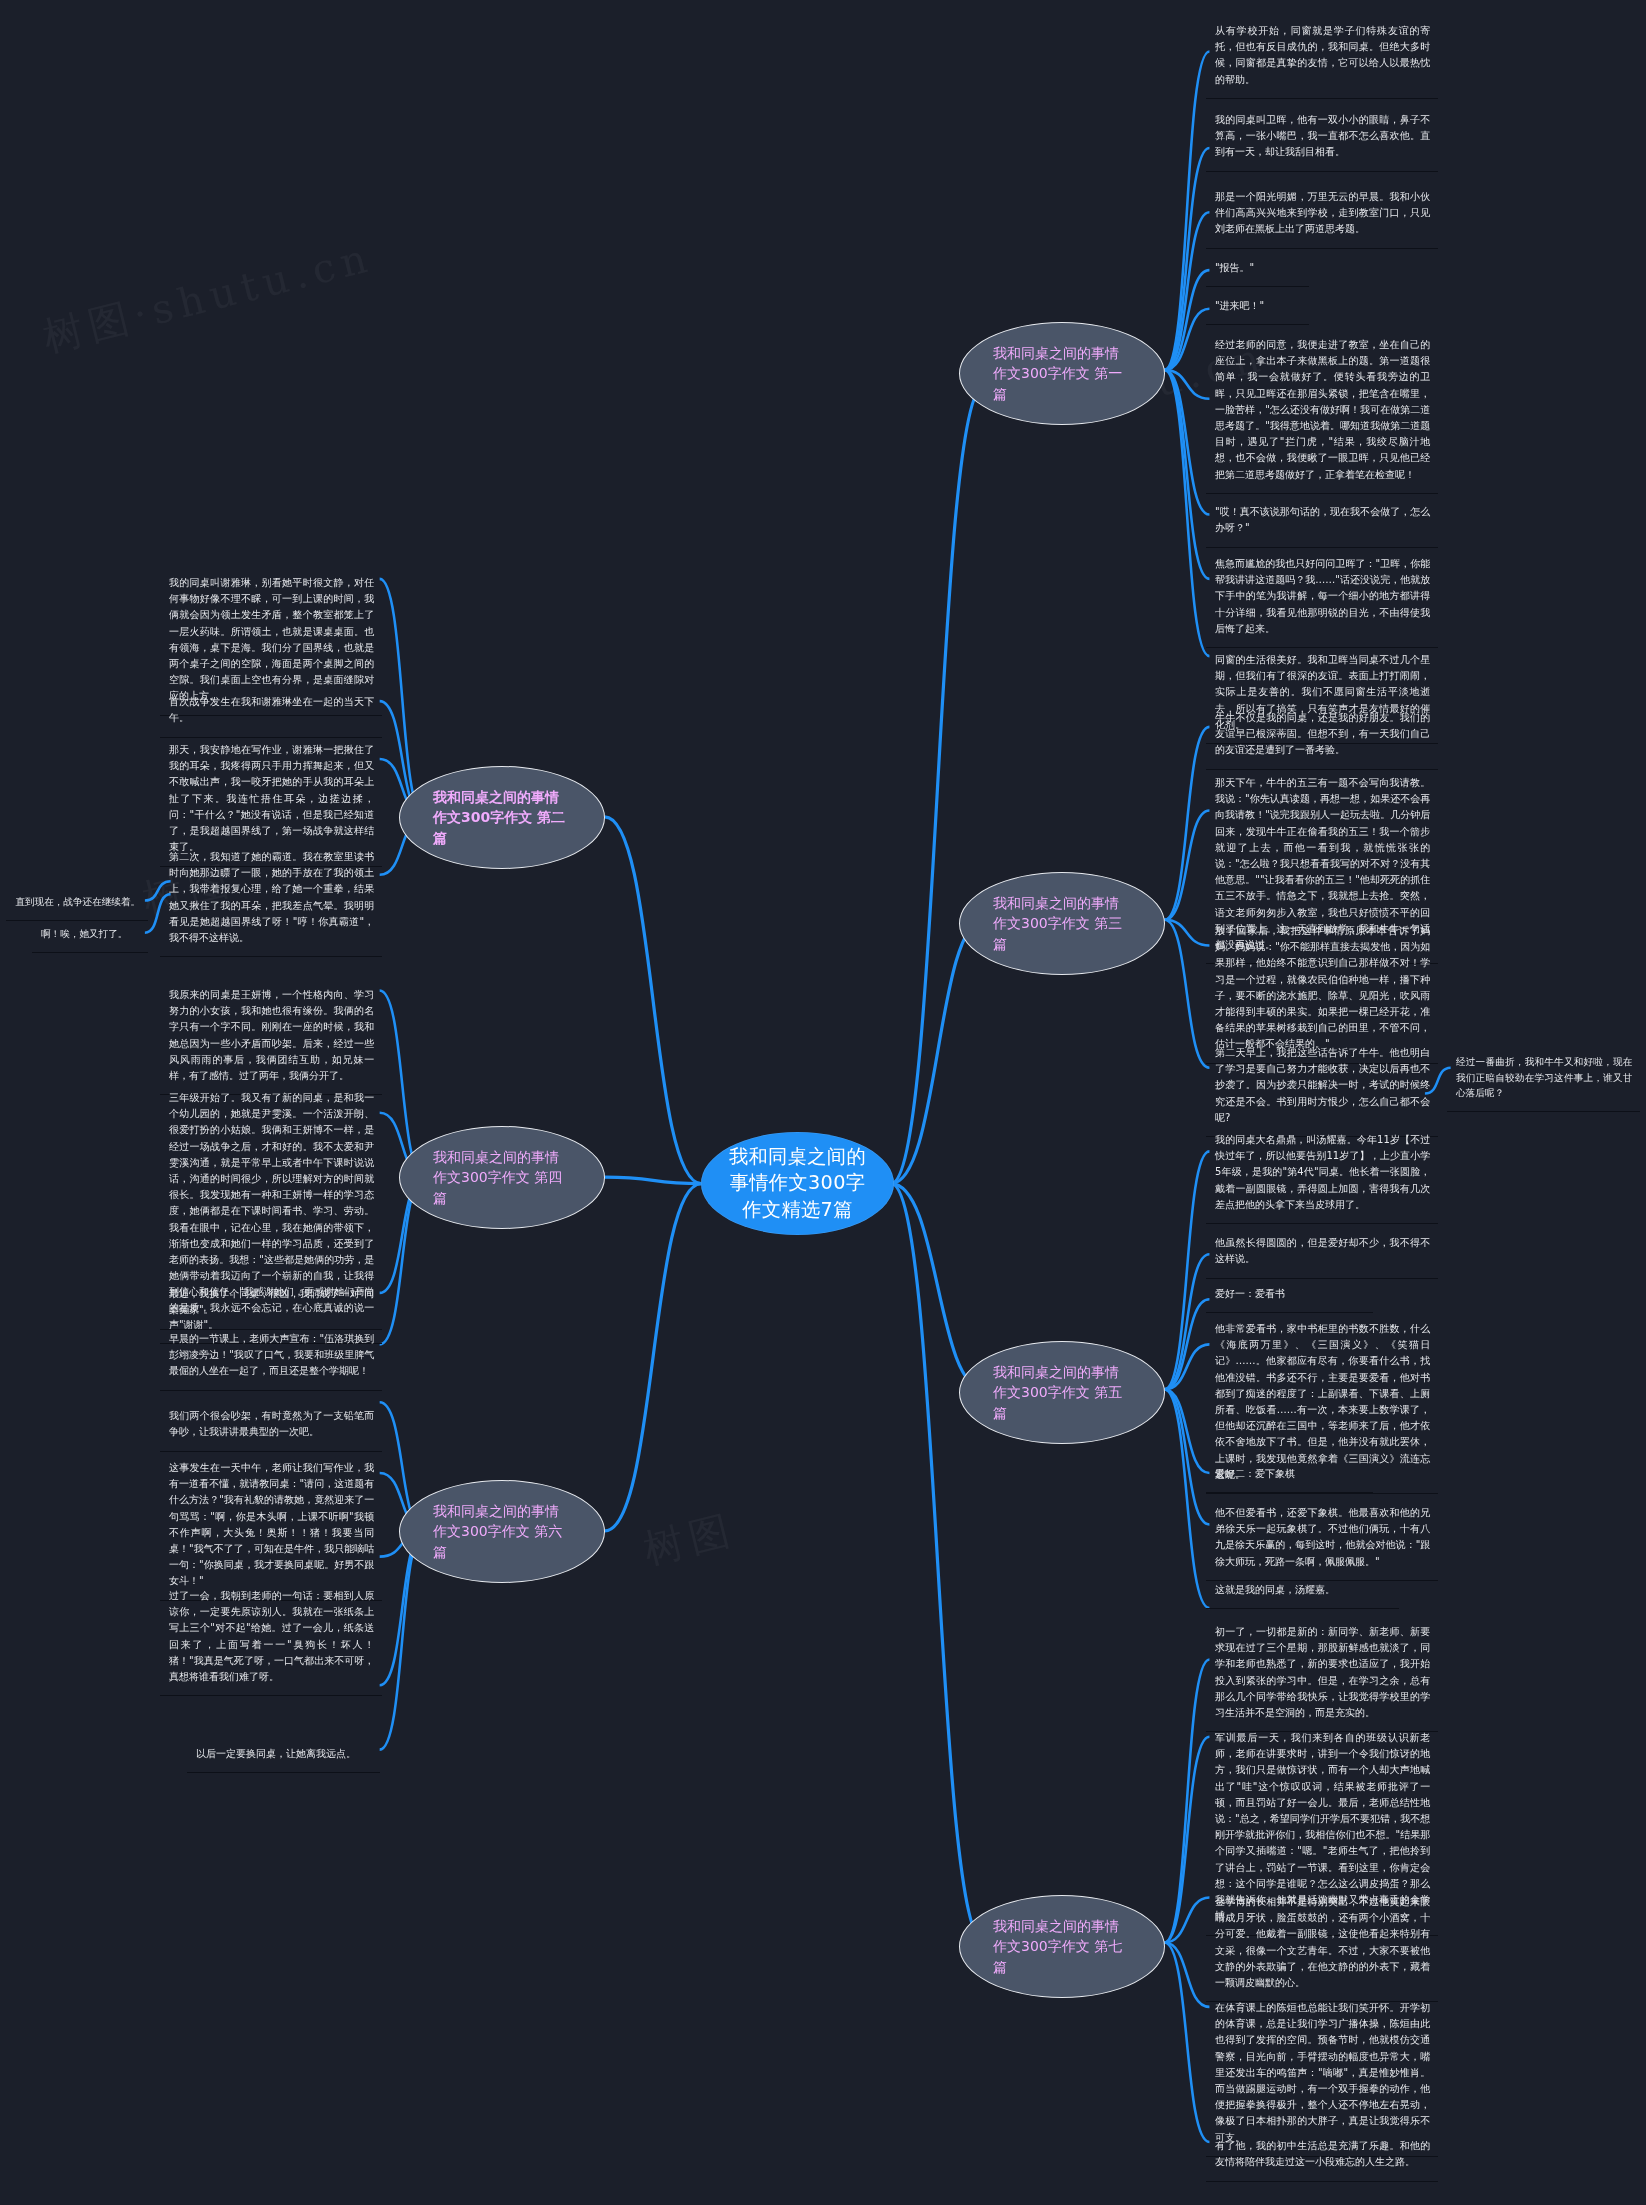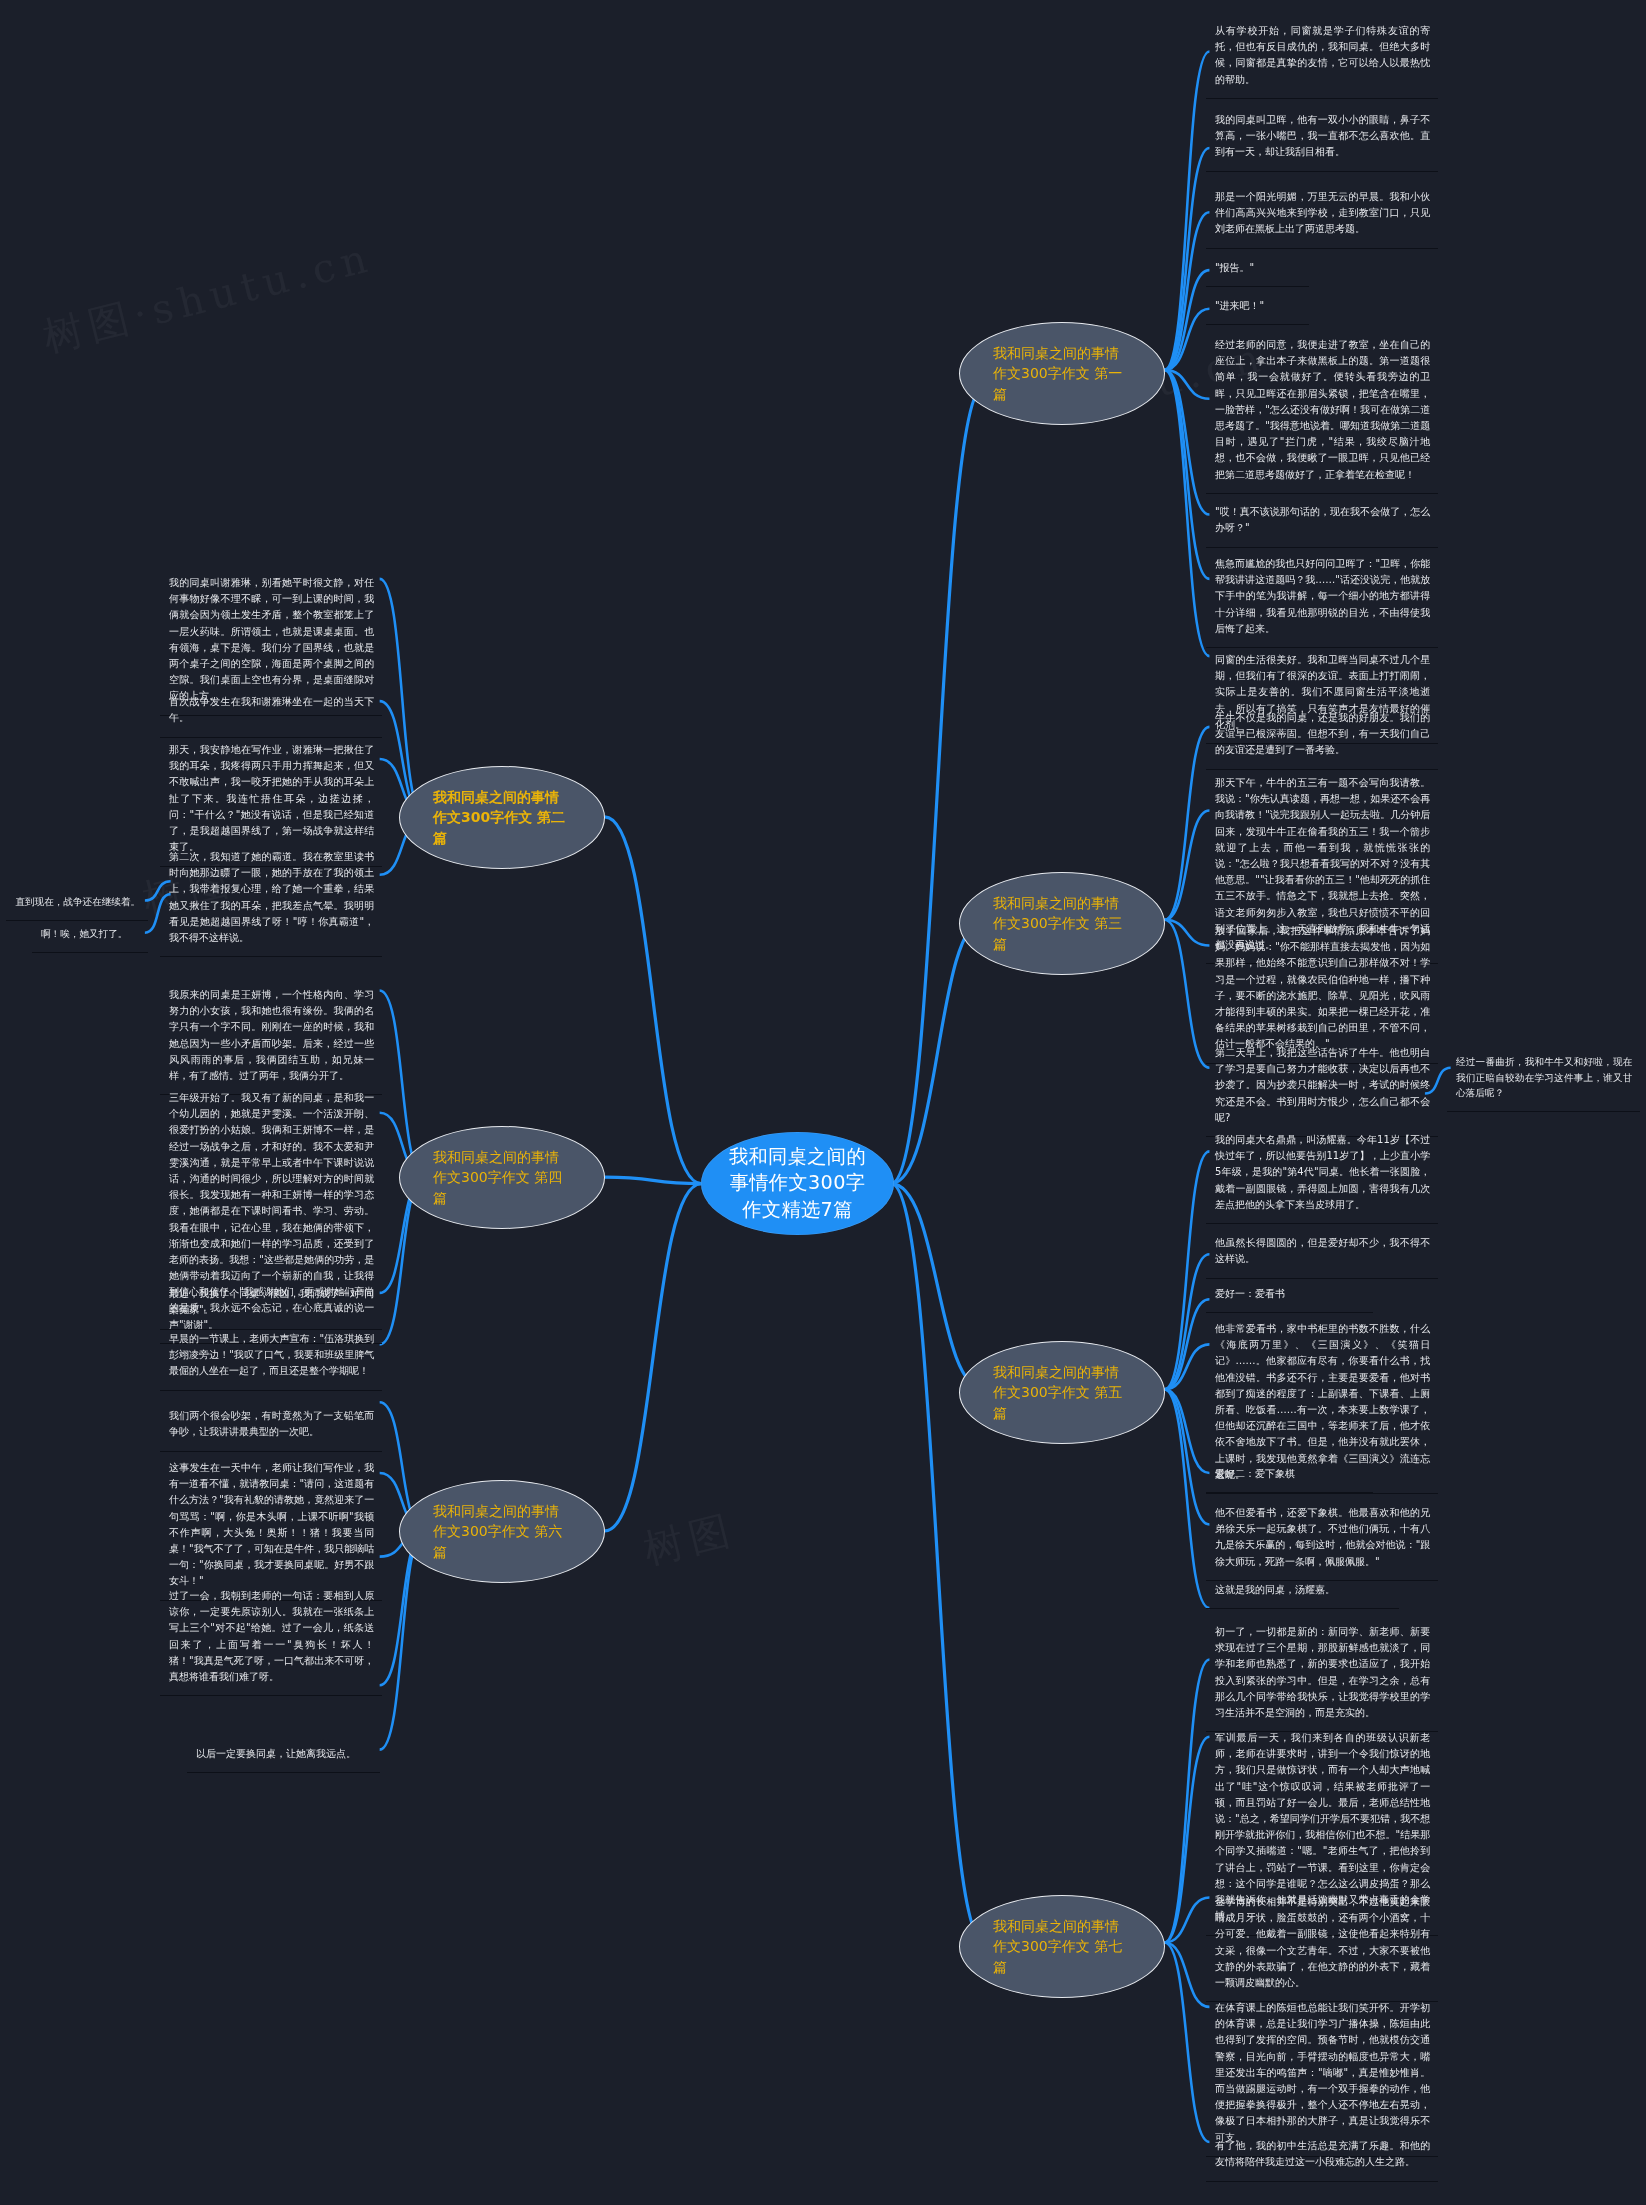--- a/index.html
+++ b/index.html
@@ -38,21 +38,21 @@
     box-shadow: 0 0 0 0.6px rgba(255,255,255,.15) inset;
   }
   
   .branch-node {
     position: absolute;
     display: flex;
     align-items: center;
     border-radius: 50%;
     background: #4a5568;
     border: 1.3px solid #e6e9ee;
-    color: #eab308;
+    color: #f0abfc;
     font-size: 14px;
     line-height: 1.45;
     padding: 0 33px;
   }
   .branch-node span { display: block; }
   
   .card {
     position: absolute;
     color: #e8eaee;
     font-size: 10px;

